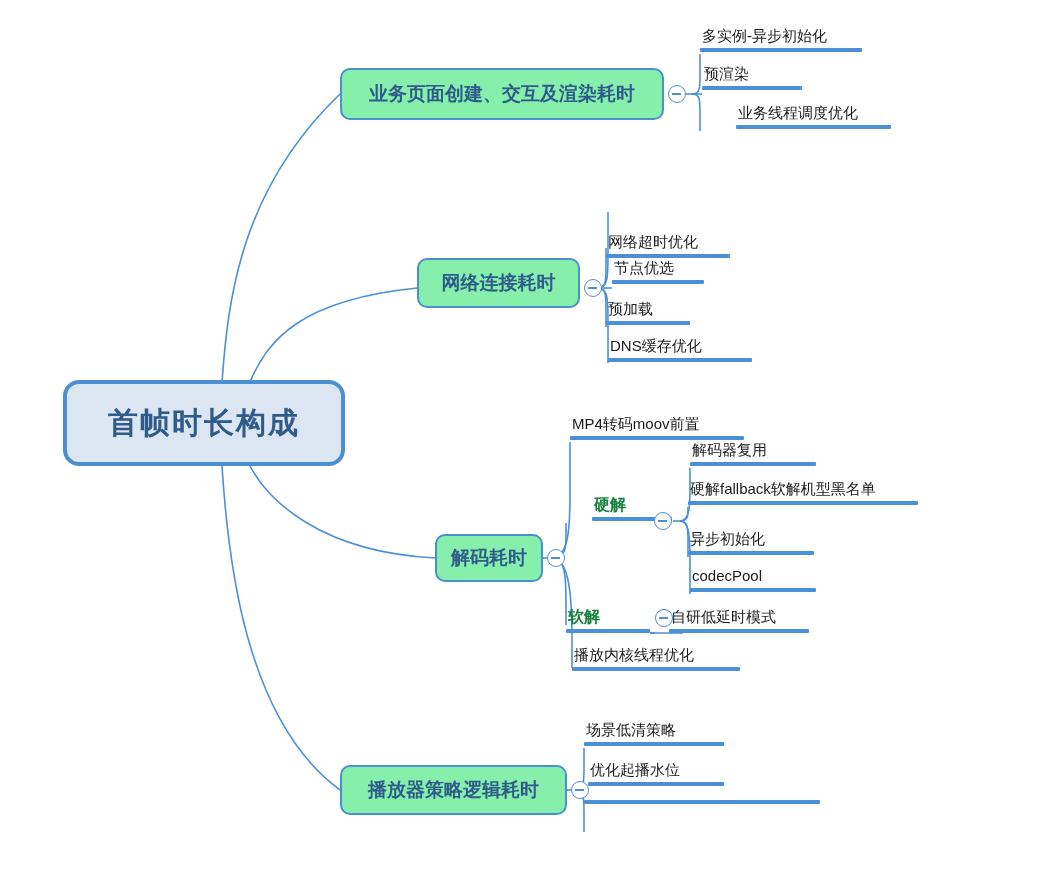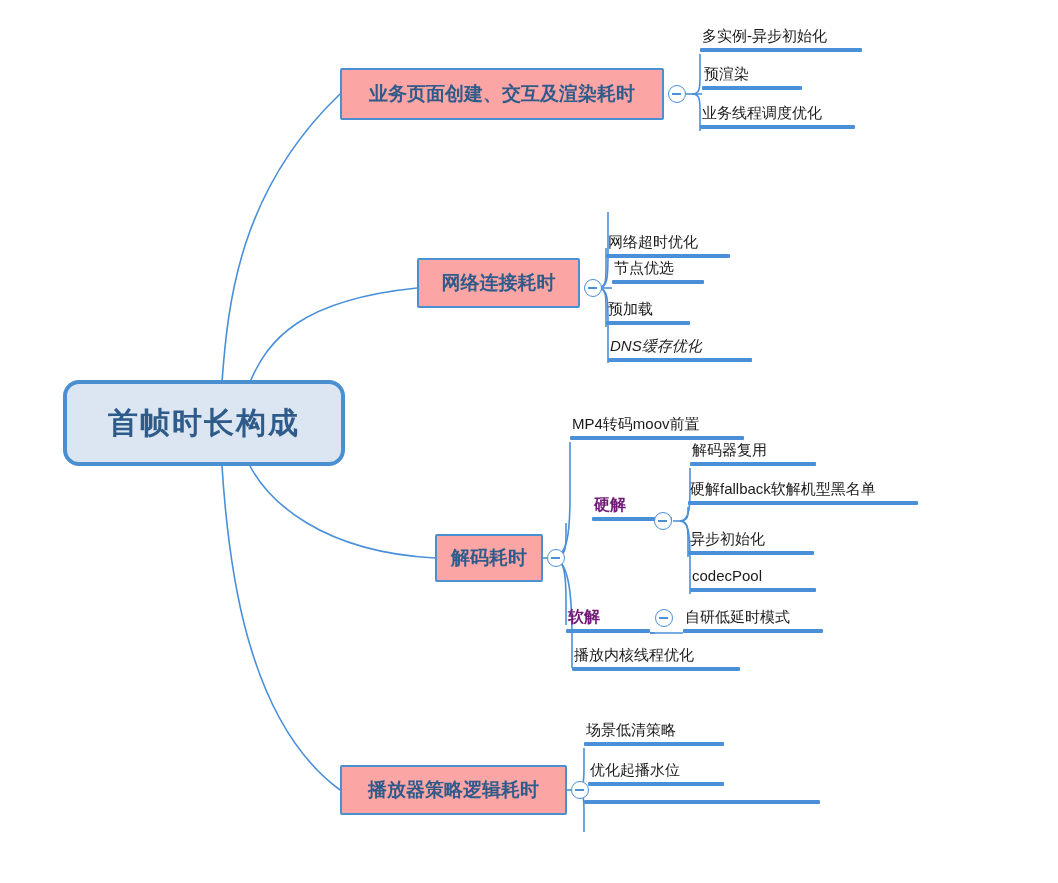--- a/index.html
+++ b/index.html
@@ -44,23 +44,23 @@
     z-index: 5;
   }
 
   
   .branch-node {
     position: absolute;
     box-sizing: border-box;
     display: flex;
     align-items: center;
     justify-content: center;
-    background: #fca5a5;
+    background: #86efac;
     border: 2px solid #4a90d0;
-    border-radius: 2px;
+    border-radius: 10px;
     color: #2e5b8a;
     font-size: 19px;
     font-weight: bold;
     white-space: nowrap;
     z-index: 5;
   }
 
   
   .leaf-node {
     position: absolute;
@@ -78,21 +78,21 @@
     display: block;
     height: 4px;
     background: #4a90d9;
     border-radius: 1px;
   }
 
   
   .mid-node .leaf-text {
     font-weight: bold;
     font-size: 16px;
-    color: #701a75;
+    color: #15803d;
   }
 
   
   .collapse-toggle {
     position: absolute;
     width: 18px;
     height: 18px;
     box-sizing: border-box;
     border: 1.5px solid #4a90d9;
     border-radius: 50%;
@@ -172,21 +172,21 @@
   <div class="leaf-node" style="left:700px; top:26px; width:162px;">
     <span class="leaf-text">多实例-异步初始化</span>
     <span class="leaf-underline" style="width:162px;"></span>
   </div>
 
   <div class="leaf-node" style="left:702px; top:64px; width:100px;">
     <span class="leaf-text">预渲染</span>
     <span class="leaf-underline" style="width:100px;"></span>
   </div>
 
-  <div class="leaf-node" style="left:700px; top:103px; width:155px;">
+  <div class="leaf-node" style="left:700px; top:103px; width:155px;padding-left:36px;">
     <span class="leaf-text">业务线程调度优化</span>
     <span class="leaf-underline" style="width:155px;"></span>
   </div>
 
   <div class="branch-node" style="left:417px; top:258px; width:163px; height:50px;">网络连接耗时</div>
   <div class="collapse-toggle" style="left:584px; top:279px;"></div>
 
 
   <div class="leaf-node" style="left:606px; top:220px; width:124px;margin-top:12px;">
     <span class="leaf-text">网络超时优化</span>
@@ -196,21 +196,21 @@
   <div class="leaf-node" style="left:612px; top:258px; width:92px;">
     <span class="leaf-text">节点优选</span>
     <span class="leaf-underline" style="width:92px;"></span>
   </div>
 
   <div class="leaf-node" style="left:606px; top:299px; width:84px;">
     <span class="leaf-text">预加载</span>
     <span class="leaf-underline" style="width:84px;"></span>
   </div>
 
-  <div class="leaf-node" style="left:608px; top:336px; width:144px;font-style:italic;">
+  <div class="leaf-node" style="left:608px; top:336px; width:144px;">
     <span class="leaf-text">DNS缓存优化</span>
     <span class="leaf-underline" style="width:144px;"></span>
   </div>
 
   <div class="branch-node" style="left:435px; top:534px; width:108px; height:48px;">解码耗时</div>
   <div class="collapse-toggle" style="left:547px; top:549px;"></div>
 
   <div class="leaf-node" style="left:570px; top:414px; width:174px;">
     <span class="leaf-text">MP4转码moov前置</span>
     <span class="leaf-underline" style="width:174px;"></span>
@@ -241,21 +241,21 @@
     <span class="leaf-text">codecPool</span>
     <span class="leaf-underline" style="width:126px;"></span>
   </div>
 
   <div class="leaf-node mid-node" style="left:566px; top:607px; width:84px;">
     <span class="leaf-text">软解</span>
     <span class="leaf-underline" style="width:84px;"></span>
   </div>
   <div class="collapse-toggle" style="left:655px; top:609px;"></div>
 
-  <div class="leaf-node" style="left:683px; top:607px; width:140px;">
+  <div class="leaf-node" style="left:669px; top:607px; width:140px;">
     <span class="leaf-text">自研低延时模式</span>
     <span class="leaf-underline" style="width:140px;"></span>
   </div>
 
   <div class="leaf-node" style="left:572px; top:645px; width:168px;">
     <span class="leaf-text">播放内核线程优化</span>
     <span class="leaf-underline" style="width:168px;"></span>
   </div>
 
   <div class="branch-node" style="left:340px; top:765px; width:227px; height:50px;">播放器策略逻辑耗时</div>

